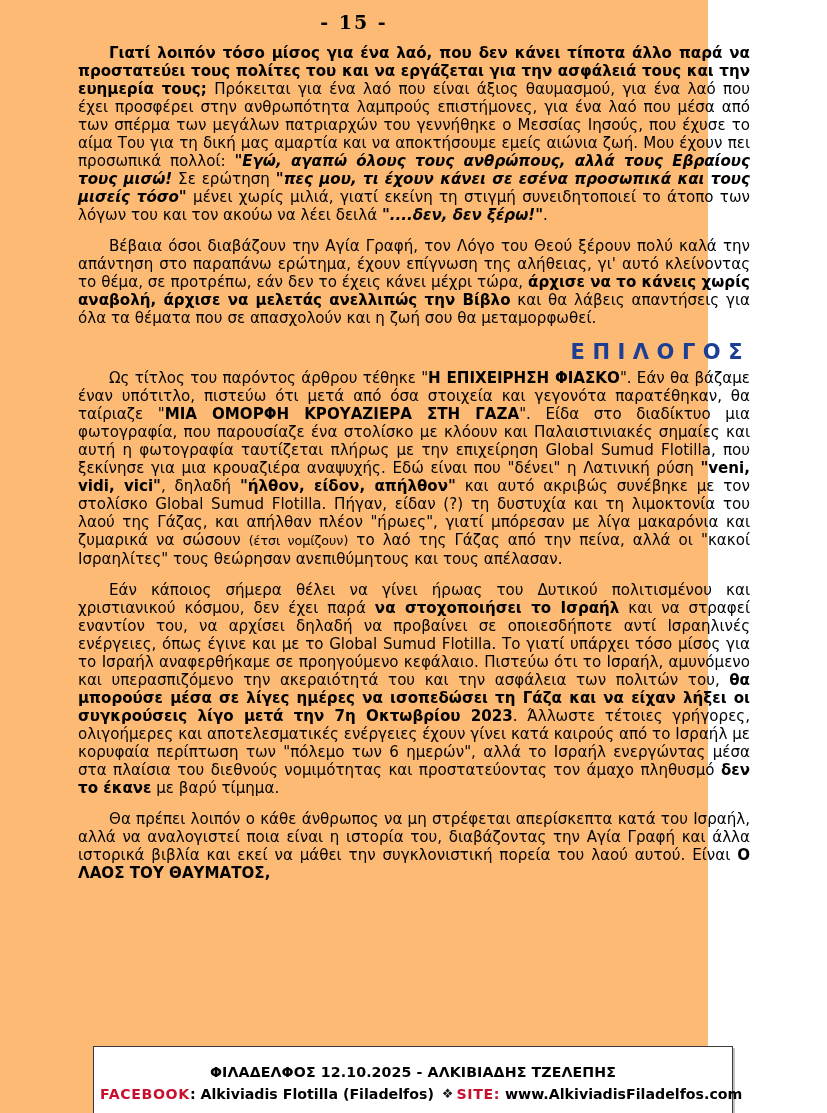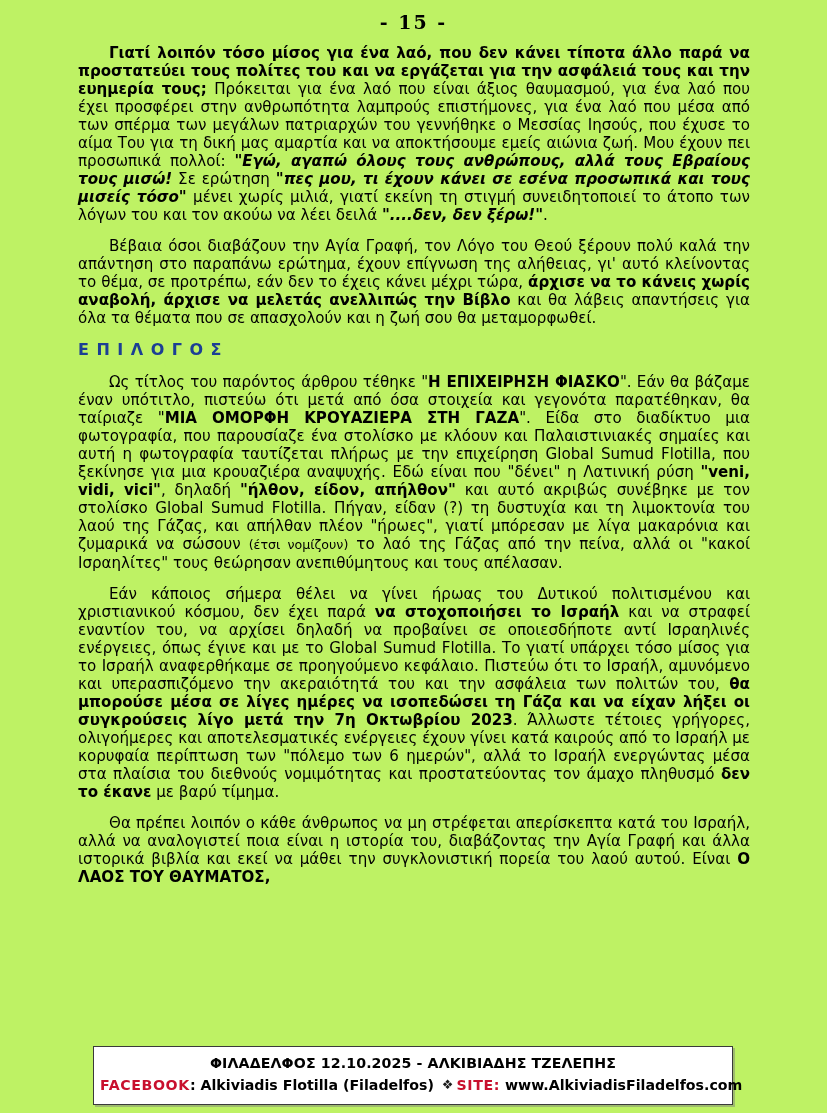--- a/index.html
+++ b/index.html
@@ -10,25 +10,25 @@
   body {
     width: 827px;
     height: 1113px;
     overflow: hidden;
     font-family: "DejaVu Sans", sans-serif;
     color: #000000;
   }
 
   .page {
     position: relative;
-    width: 827px;
+    width: 708px;
     height: 1113px;
     box-sizing: border-box;
     padding: 0;
-    background: #bef264;
+    background: #fdba74;
   }
 
   
   .page-number {
     text-align: center;
     font-family: "DejaVu Serif", serif;
     font-weight: bold;
     font-size: 19px;
     letter-spacing: 2px;
     padding-top: 12px;
@@ -61,39 +61,39 @@
   .bi { font-weight: bold; font-style: italic; }
   .smn {
     font-size: 12.6px;
     font-weight: normal;
     font-style: normal;
     margin-top: 44px;
   }
 
   
   .section-heading {
-    text-align: left;
+    text-align: right;
     color: #1c3f94;
     font-weight: bold;
-    font-size: 16px;
+    font-size: 21px;
     letter-spacing: 7.5px;
-    margin: 9px 0 14px 0;
+    margin: 9px 0 5px 0;
     font-family: "DejaVu Sans", sans-serif;
   }
 
   
   .footer-box {
     position: absolute;
     left: 93px;
     top: 1046px;
     width: 640px;
     box-sizing: border-box;
     border: 1px solid #3a3a3a;
     background: #ffffff;
-    padding: 7px 6px 8px 6px;
+    padding: 16px 6px 8px 6px;
     text-align: center;
     box-shadow: 2px 2px 0 rgba(120,120,120,0.45);
   }
   .footer-line1 {
     font-family: "DejaVu Sans", sans-serif;
     font-weight: bold;
     font-size: 14.2px;
     letter-spacing: 0.1px;
     line-height: 19px;
     color: #000;

